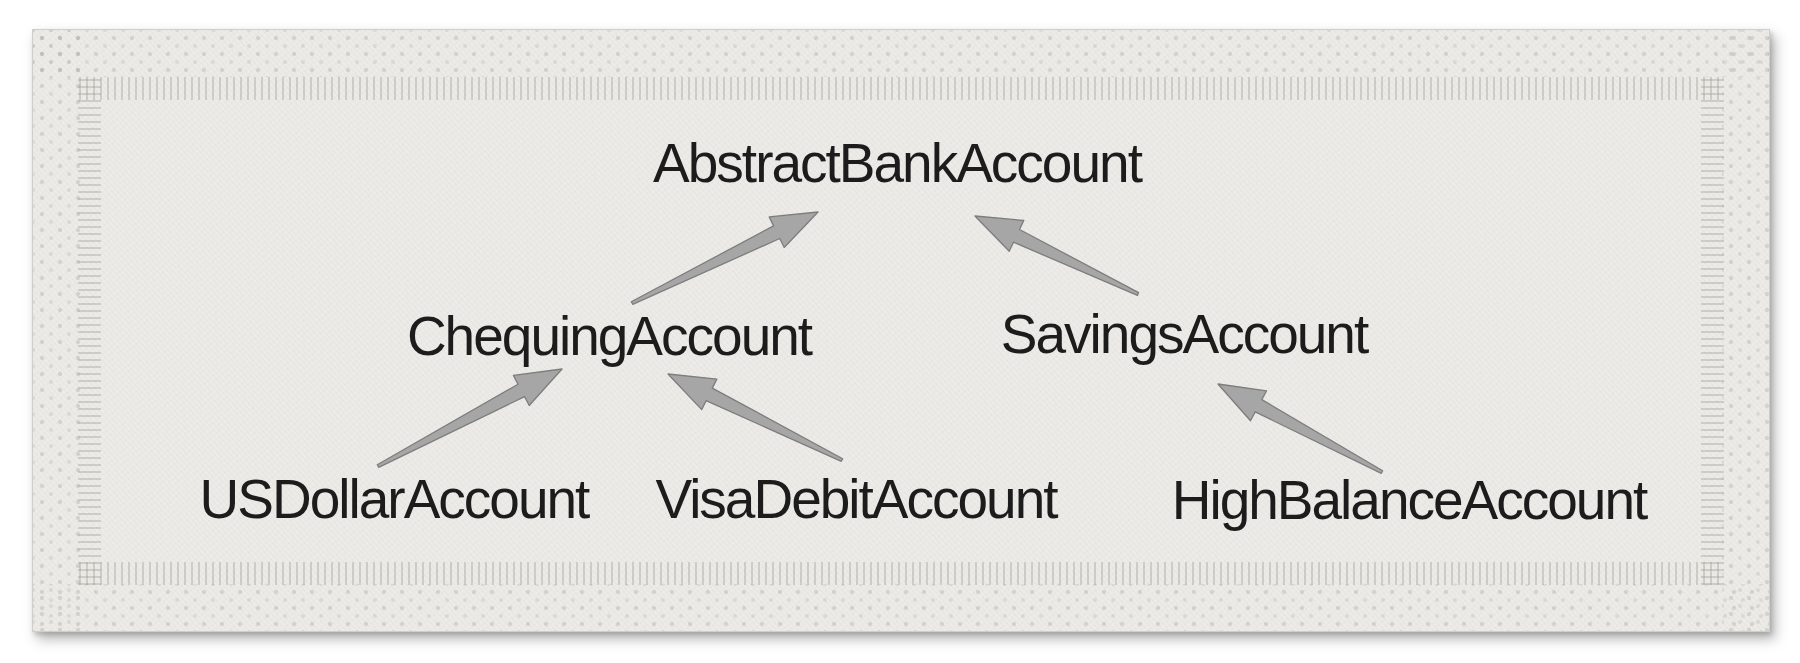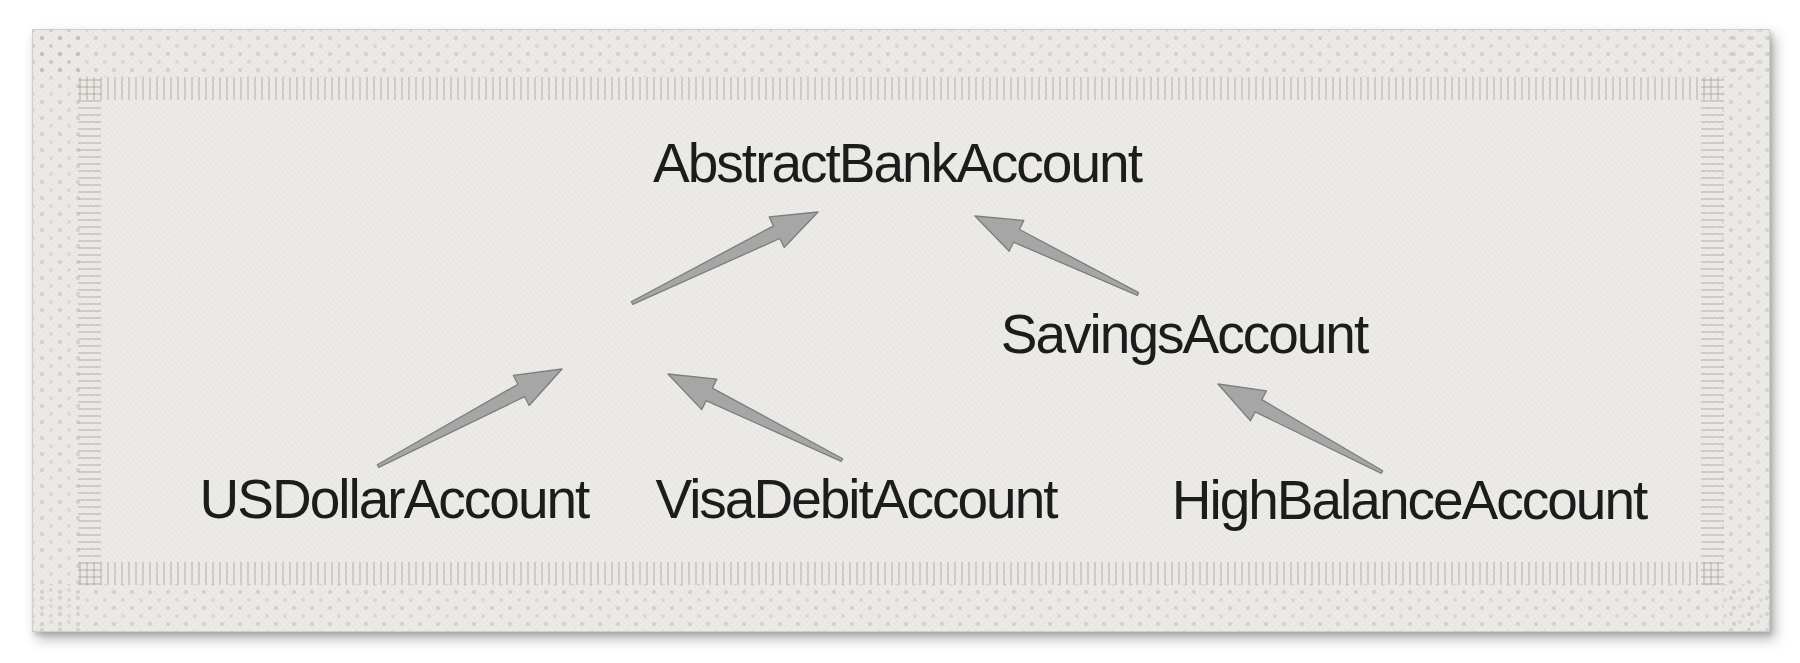--- a/index.html
+++ b/index.html
@@ -102,18 +102,19 @@
   <svg id="arrow-layer" class="arrow-layer" viewBox="0 0 1800 663">
       <polygon points="632.7,304.3 779.8,238.5 784.2,247.5 818.0,212.0 769.2,216.9 773.6,225.9 631.3,301.7" fill="#a6a6a6" stroke="#7d7d7d" stroke-width="1.3" stroke-linejoin="round"></polygon>
       <polygon points="1138.6,292.6 1019.5,229.5 1023.8,220.5 975.0,216.0 1009.2,251.2 1013.5,242.2 1137.4,295.4" fill="#a6a6a6" stroke="#7d7d7d" stroke-width="1.3" stroke-linejoin="round"></polygon>
       <polygon points="378.7,467.3 524.6,396.6 529.2,405.5 562.0,369.0 513.4,375.4 518.0,384.3 377.3,464.7" fill="#a6a6a6" stroke="#7d7d7d" stroke-width="1.3" stroke-linejoin="round"></polygon>
       <polygon points="842.7,458.7 712.3,388.1 716.8,379.1 668.0,374.0 701.7,409.6 706.1,400.7 841.3,461.3" fill="#a6a6a6" stroke="#7d7d7d" stroke-width="1.3" stroke-linejoin="round"></polygon>
       <polygon points="1382.7,470.7 1261.8,399.6 1266.6,390.8 1218.0,384.0 1250.5,420.7 1255.2,411.9 1381.3,473.3" fill="#a6a6a6" stroke="#7d7d7d" stroke-width="1.3" stroke-linejoin="round"></polygon>
     </svg>
 
   <div id="nodes" class="nodes">
       <div class="node" style="left: 893px; top: 163px; color: rgb(28, 28, 28);">AbstractBankAccount</div>
+      <div class="node" style="left: 605px; top: 336px; color: rgb(28, 28, 28);">ChequingAccount</div>
       <div class="node" style="left: 1180px; top: 334px; color: rgb(28, 28, 28);">SavingsAccount</div>
       <div class="node" style="left: 390px; top: 499px; color: rgb(28, 28, 28);">USDollarAccount</div>
       <div class="node" style="left: 1405px; top: 500px; color: rgb(28, 28, 28);">HighBalanceAccount</div>
       <div class="node" style="left: 852px; top: 499px; color: rgb(28, 28, 28);">VisaDebitAccount</div>
     </div>
 </div>
 
 </body></html>

